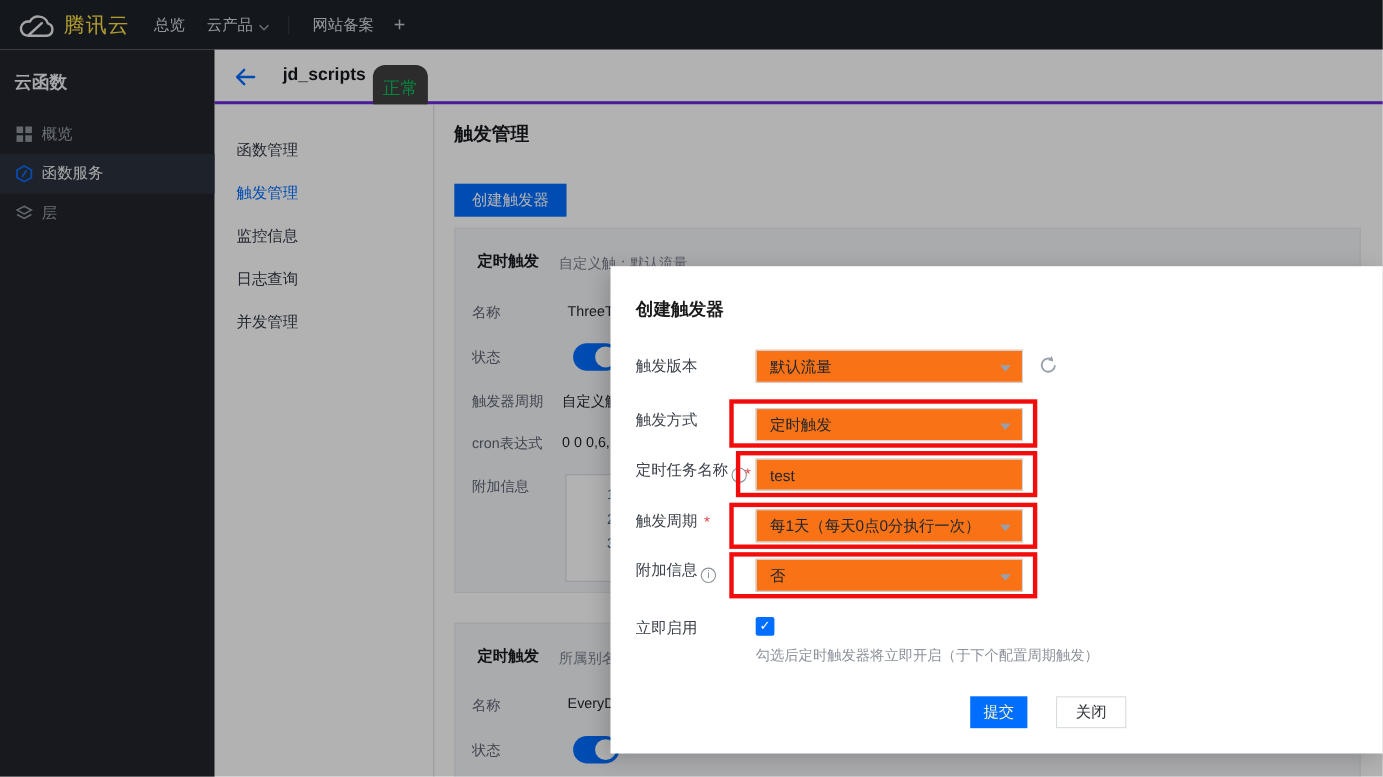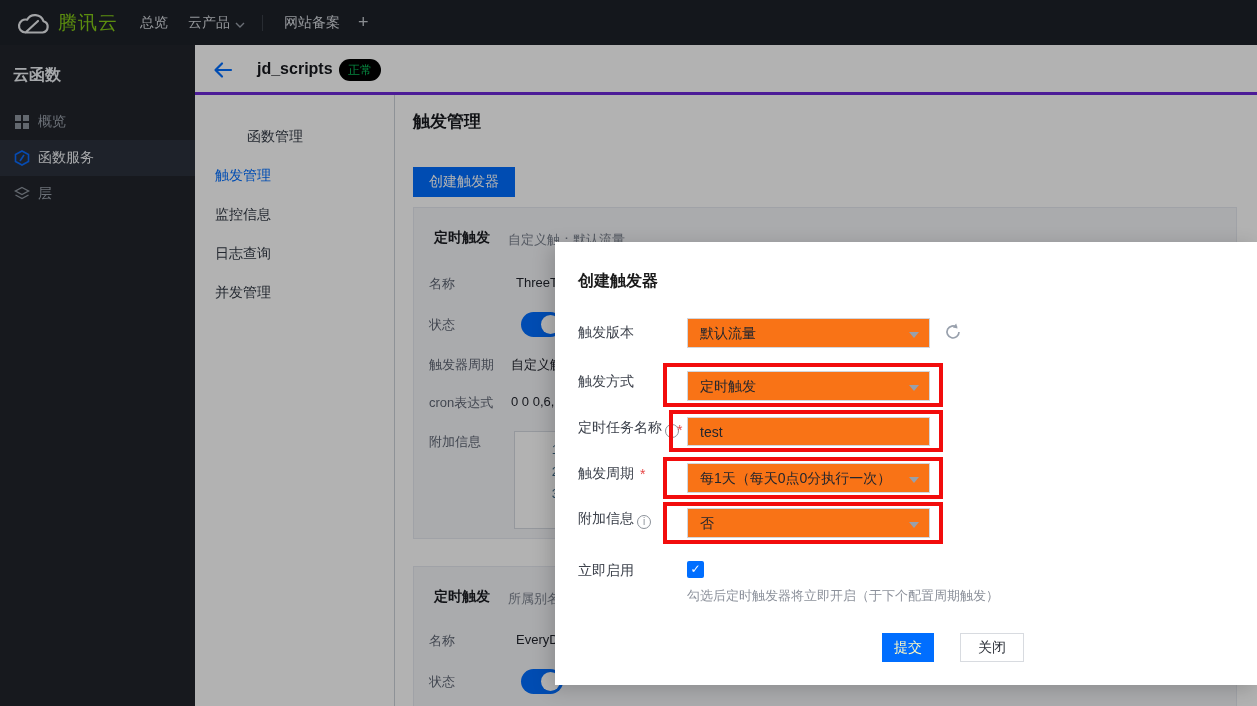--- a/index.html
+++ b/index.html
@@ -2,40 +2,40 @@
 <html><head>
 <meta charset="utf-8">
 <style>
   * { margin:0; padding:0; box-sizing:border-box; }
   html,body { width:1257px; height:706px; overflow:hidden; background:#fff;
     font-family:"Liberation Sans","DejaVu Sans",sans-serif; }
 
   
   .topbar { position:absolute; left:0; top:0; width:1257px; height:45px; background:#1d2129; z-index:1; }
   .topbar .logo { position:absolute; left:16px; top:10px; display:flex; align-items:center; gap:8px; }
-  .logo-text { color:#84cc16; font-size:19px; font-weight:500; letter-spacing:1px; }
+  .logo-text { color:#fde047; font-size:19px; font-weight:500; letter-spacing:1px; }
   .topnav-item { position:absolute; top:0; height:45px; line-height:45px; color:#d5d9de; font-size:14px; cursor:pointer; }
   .topnav-caret { display:inline-block; margin-left:5px; vertical-align:middle; }
   .topnav-divider { position:absolute; left:262px; top:15px; width:1px; height:16px; background:#3a3f48; }
   .topnav-plus { font-size:18px; color:#c6cad0; }
 
   
   .app-sidebar { position:absolute; left:0; top:45px; width:195px; height:661px; background:#21242c; z-index:1; }
   .app-sidebar .title { position:absolute; left:13px; top:20px; color:#eef1f5; font-size:16px; font-weight:600; }
   .side-item { position:absolute; left:0; width:195px; height:36px; display:flex; align-items:center; cursor:pointer; }
   .side-item .ic { width:16px; height:16px; margin-left:14px; flex:0 0 16px; }
   .side-item .lbl { margin-left:8px; color:#9aa1ab; font-size:14px; }
   .side-item.active { background:#2c323d; }
   .side-item.active .lbl { color:#f2f4f7; }
 
   
   .page-header { position:absolute; left:195px; top:45px; width:1062px; height:50px; background:#ffffff; border-bottom:3px solid #6d28d9; }
   .back-btn { position:absolute; left:17px; top:14px; width:22px; height:22px; cursor:pointer; }
   .fn-title { position:absolute; left:62px; top:15px; font-size:16px; font-weight:bold; color:#16181d; }
-  .status-badge { position:absolute; left:144px; top:14px; background:#000000; color:#0abf5b; font-size:12px; line-height:22px; padding:0 9px; border-radius:11px; }
+  .status-badge { position:absolute; left:144px; top:14px; background:#404040; color:#0abf5b; font-size:16px; line-height:22px; padding:11px 9px; border-radius:11px; }
 
   
   .sub-sidebar { position:absolute; left:195px; top:95px; width:200px; height:611px; background:#ffffff; border-right:1px solid #ccd1d9; }
   .sub-item { position:absolute; left:20px; font-size:14px; color:#333a45; cursor:pointer; white-space:nowrap; }
   .sub-item.active { color:#006eff; }
 
   
   .content { position:absolute; left:395px; top:95px; width:862px; height:611px; background:#ffffff; }
   .content-title { position:absolute; left:18px; top:15px; font-size:17px; font-weight:bold; color:#17191e; }
   .create-btn { position:absolute; left:18px; top:72px; width:102px; height:30px; background:#006eff; color:#fff; font-size:14px; border:none; cursor:pointer; }
@@ -125,21 +125,21 @@
   <span class="back-btn">
     <svg width="22" height="22" viewBox="0 0 22 22">
         <path d="M19 11 H4 M10 4.5 L3.5 11 L10 17.5" fill="none" stroke="#006eff" stroke-width="2.2" stroke-linecap="round" stroke-linejoin="round"></path>
       </svg>
   </span>
   <span class="fn-title">jd_scripts</span>
   <span class="status-badge">正常</span>
 </div>
 
 <div class="sub-sidebar">
-  <div class="sub-item" style="top:33px;margin-left:32px;">函数管理</div>
+  <div class="sub-item" style="top:33px;">函数管理</div>
   <div class="sub-item active" style="top:72px;">触发管理</div>
   <div class="sub-item" style="top:111px;">监控信息</div>
   <div class="sub-item" style="top:150px;">日志查询</div>
   <div class="sub-item" style="top:189px;">并发管理</div>
 </div>
 
 <div class="content">
   <div class="content-title">触发管理</div>
   <button class="create-btn">创建触发器</button>
 

